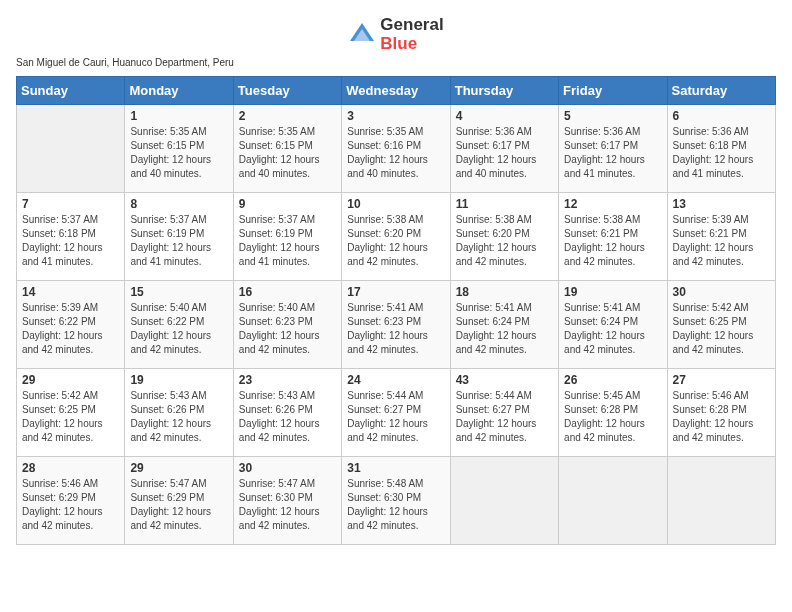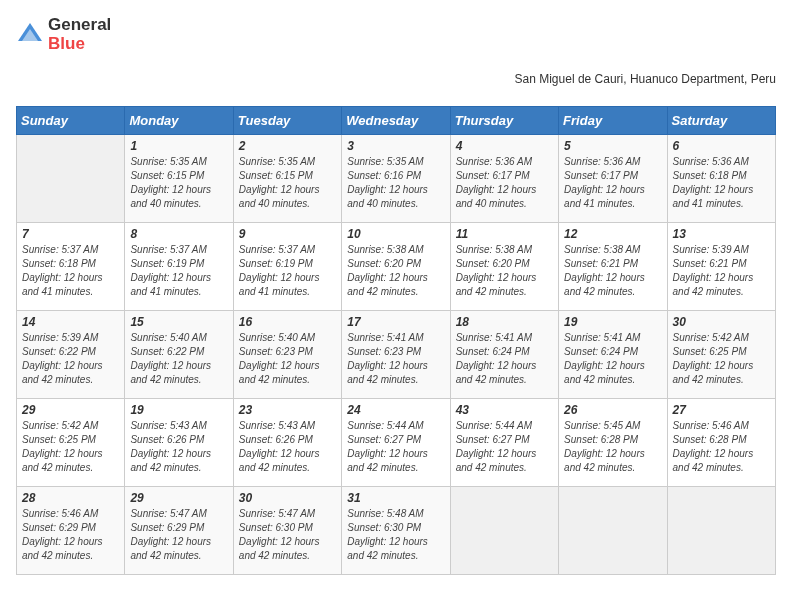--- a/index.html
+++ b/index.html
@@ -5,50 +5,49 @@
     * { box-sizing: border-box; margin: 0; padding: 0; }
     body {
       font-family: Arial, sans-serif;
       background: #fff;
       width: 792px;
       min-height: 612px;
       padding: 16px;
     }
     .header-area {
       display: flex;
-      justify-content: space-between;
+      justify-content: center;
       align-items: flex-start;
-      margin-bottom: 19px;
+      margin-bottom: 4px;
     }
     .logo {
       display: flex;
       align-items: center;
       gap: 4px;
     }
     .logo-icon {
       width: 28px;
       height: 28px;
     }
     .month-title {
       font-size: 36px;
       font-weight: bold;
       color: #333;
       text-align: right;
     }
     .subtitle {
-      text-align: right;
-      font-size: 12px;
+      text-align: left;
+      font-size: 10px;
       color: #333;
-      margin-bottom: 20px;
+      margin-bottom: 8px;
     }
     table {
       width: 100%;
       border-collapse: collapse;
       table-layout: fixed;
-      font-style: italic;
     }
     thead th {
       background-color: #3a7bbf;
       color: #fff;
       font-size: 13px;
       font-weight: bold;
       padding: 6px 4px;
       text-align: left;
       border: 1px solid #2a6aaf;
     }

